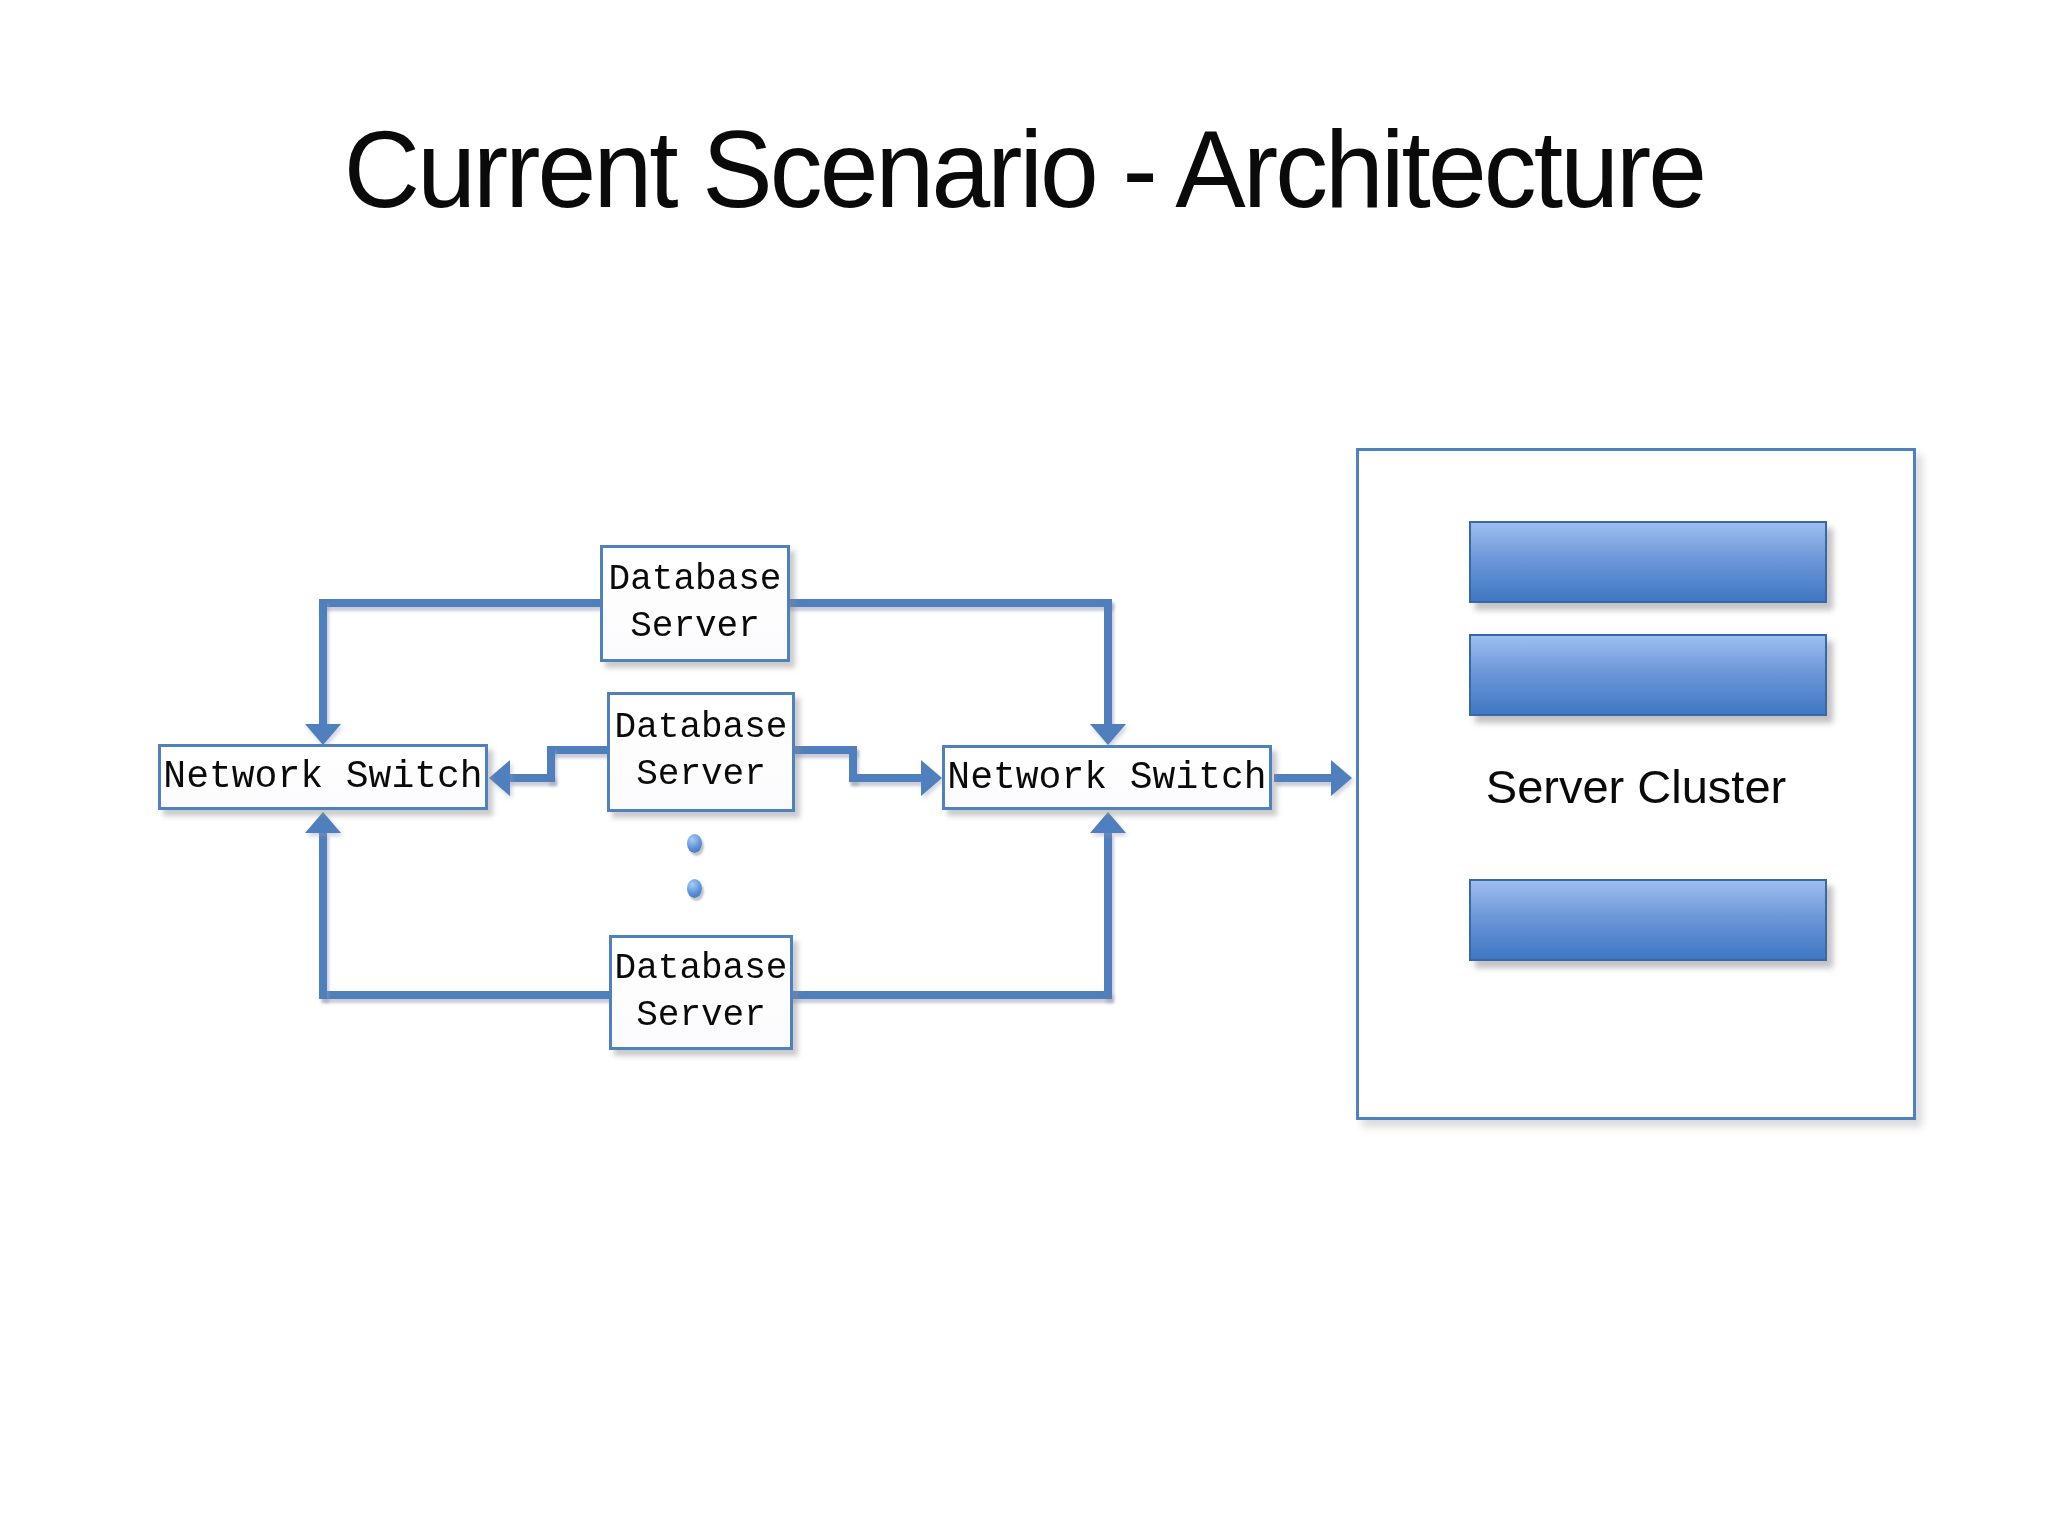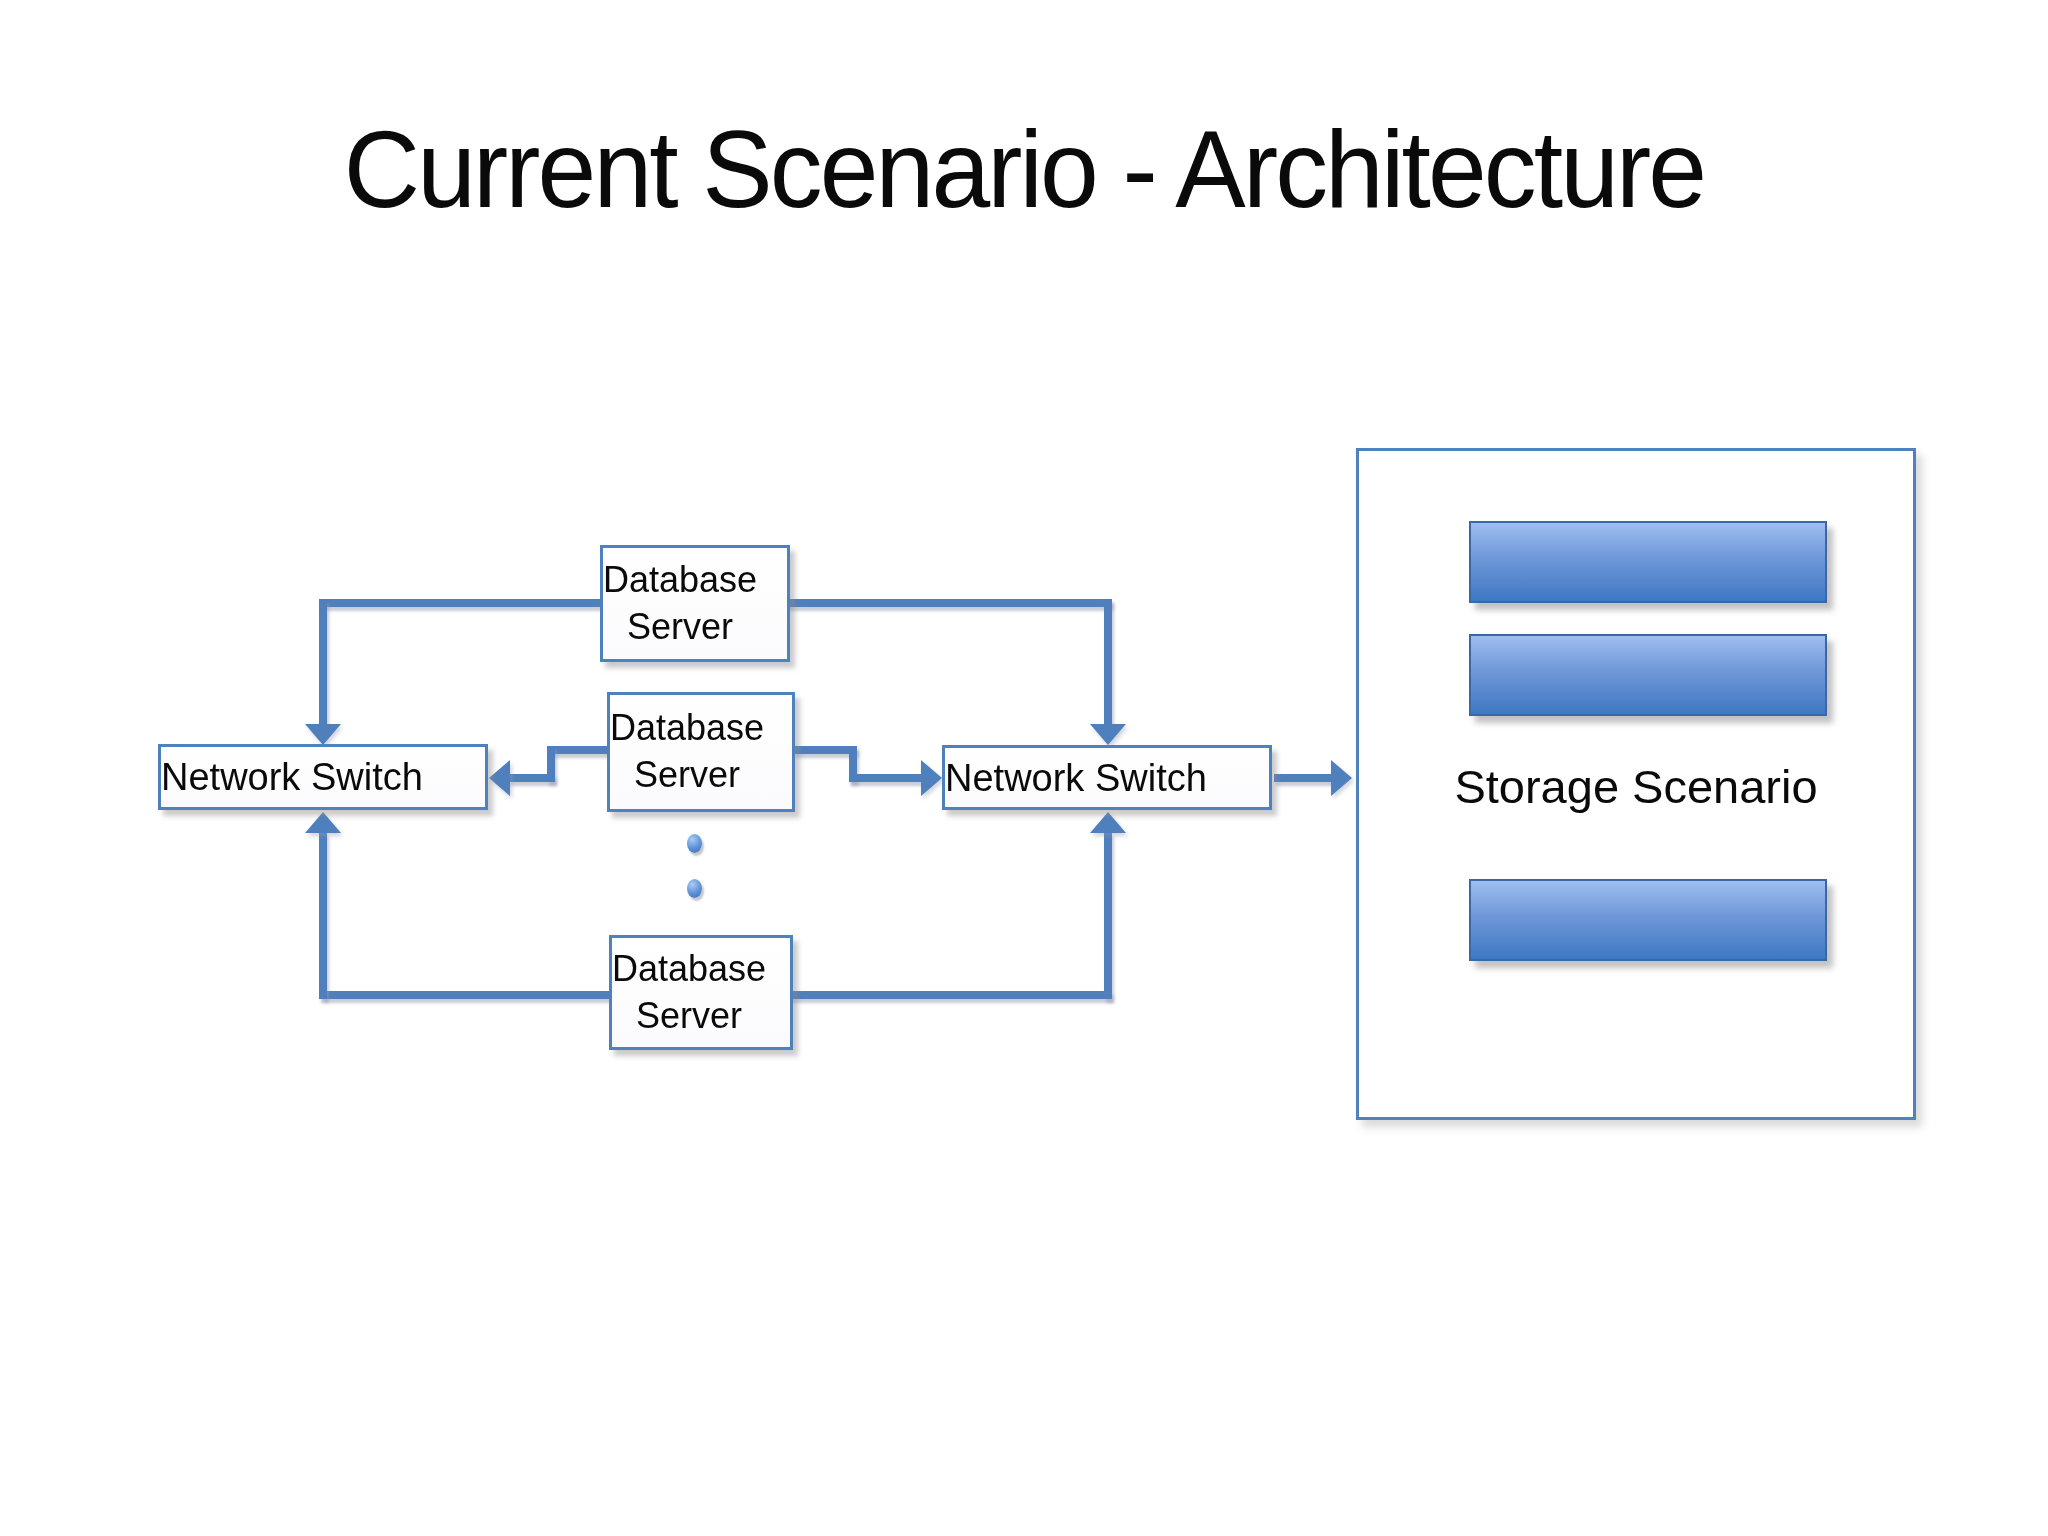--- a/index.html
+++ b/index.html
@@ -35,23 +35,24 @@
   .arrow.down{border-left:18px solid transparent;border-right:18px solid transparent;border-top:21px solid #4f7fbd;}
   .arrow.up{border-left:18px solid transparent;border-right:18px solid transparent;border-bottom:21px solid #4f7fbd;}
   .arrow.left{border-top:18px solid transparent;border-bottom:18px solid transparent;border-right:21px solid #4f7fbd;}
   .arrow.right{border-top:18px solid transparent;border-bottom:18px solid transparent;border-left:21px solid #4f7fbd;}
   
   .node{
     position:absolute;
     background:linear-gradient(180deg,#ffffff 0%,#fbfbfd 100%);
     border:3px solid #4f81bd;
     box-shadow:5px 6px 5px rgba(140,140,145,.45);
-    display:flex;align-items:center;justify-content:flex-start;
+    display:flex;align-items:center;justify-content:center;
     text-align:center;
     box-sizing:border-box;
+    font-family:Liberation Mono, monospace;
   }
   .node .lbl{white-space:pre-line;font-size:36px;line-height:1.3;color:#0a0a0a;}
   .switch .lbl{font-size:38px;line-height:1;}
   
   .storage{
     position:absolute;left:1356px;top:448px;width:560px;height:672px;
     background:#ffffff;
     border:3px solid #4f81bd;
     box-shadow:6px 7px 8px rgba(150,150,155,.35);
     box-sizing:border-box;
@@ -132,18 +133,18 @@
   <div class="node switch" style="left:942px;top:745px;width:330px;height:65px">
     <span class="lbl">Network Switch</span>
   </div>
 
   <div class="dot" style="left:687px;top:834px"></div>
   <div class="dot" style="left:687px;top:879px"></div>
 
   <div class="storage">
     <div class="bar b1"></div>
     <div class="bar b2"></div>
-    <div class="storage-label">Storage Scenario</div>
+    <div class="storage-label">Server Cluster</div>
     <div class="bar b3"></div>
   </div>
 
 
 </div>
 
 </body></html>

